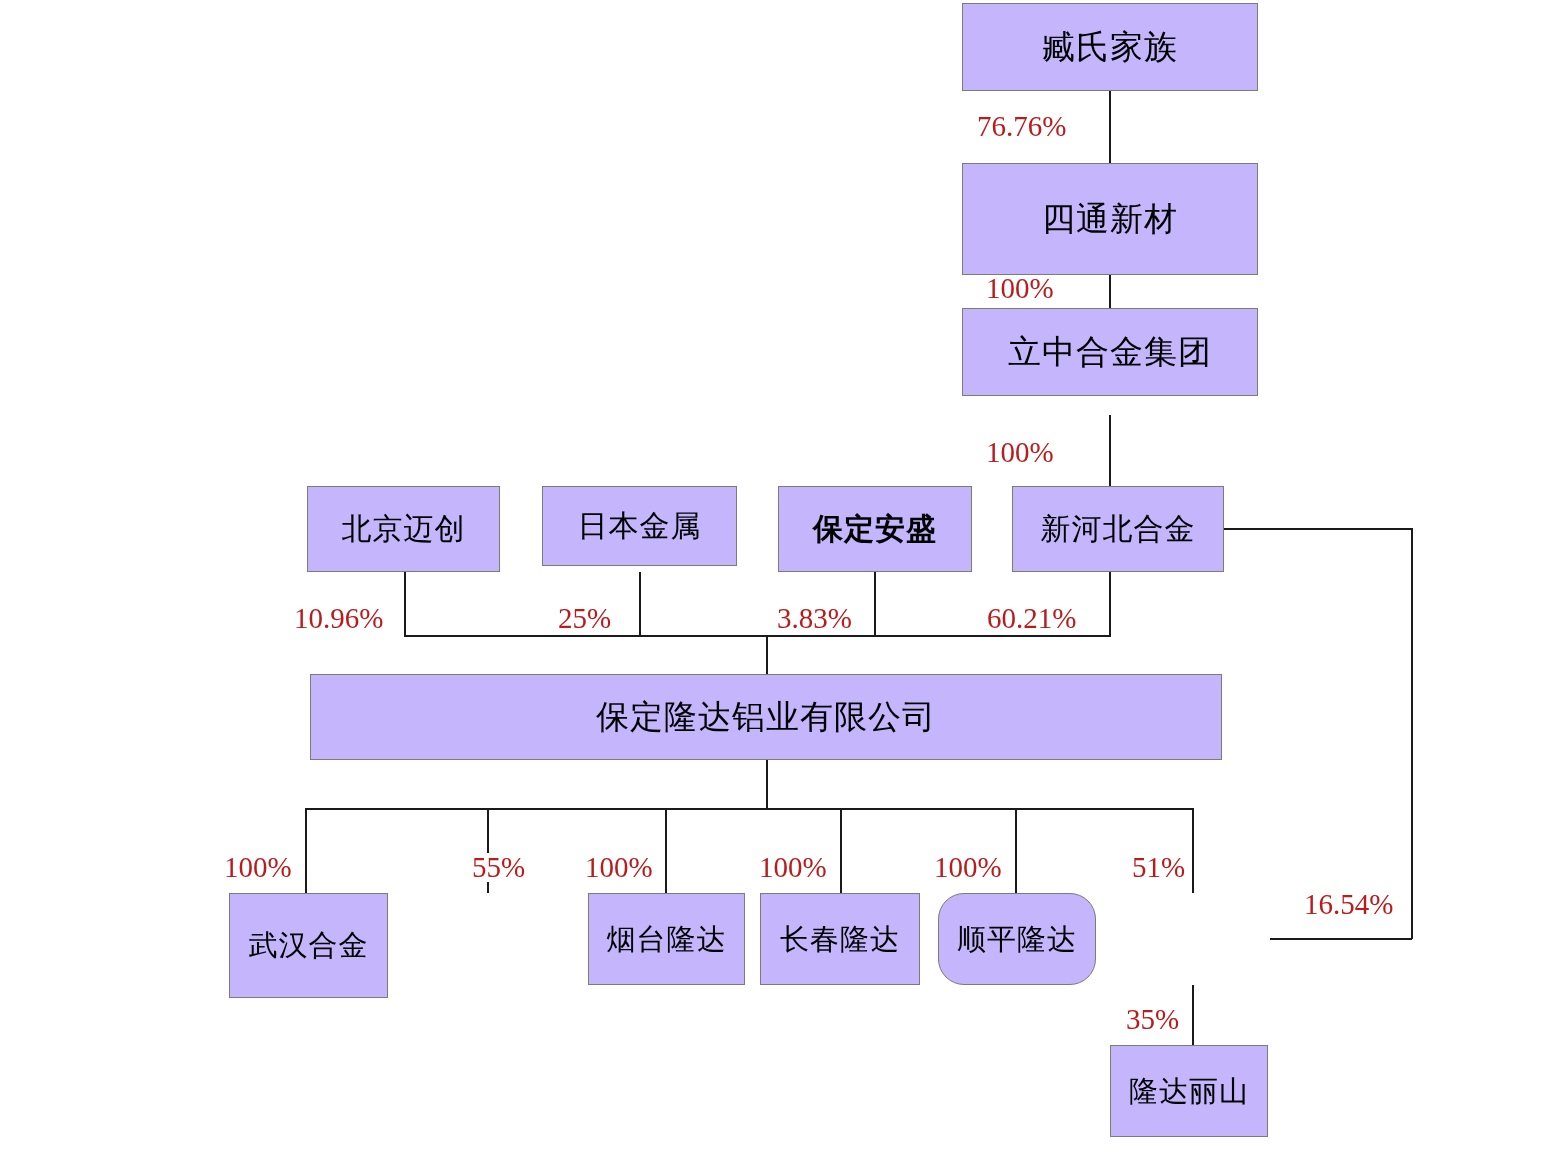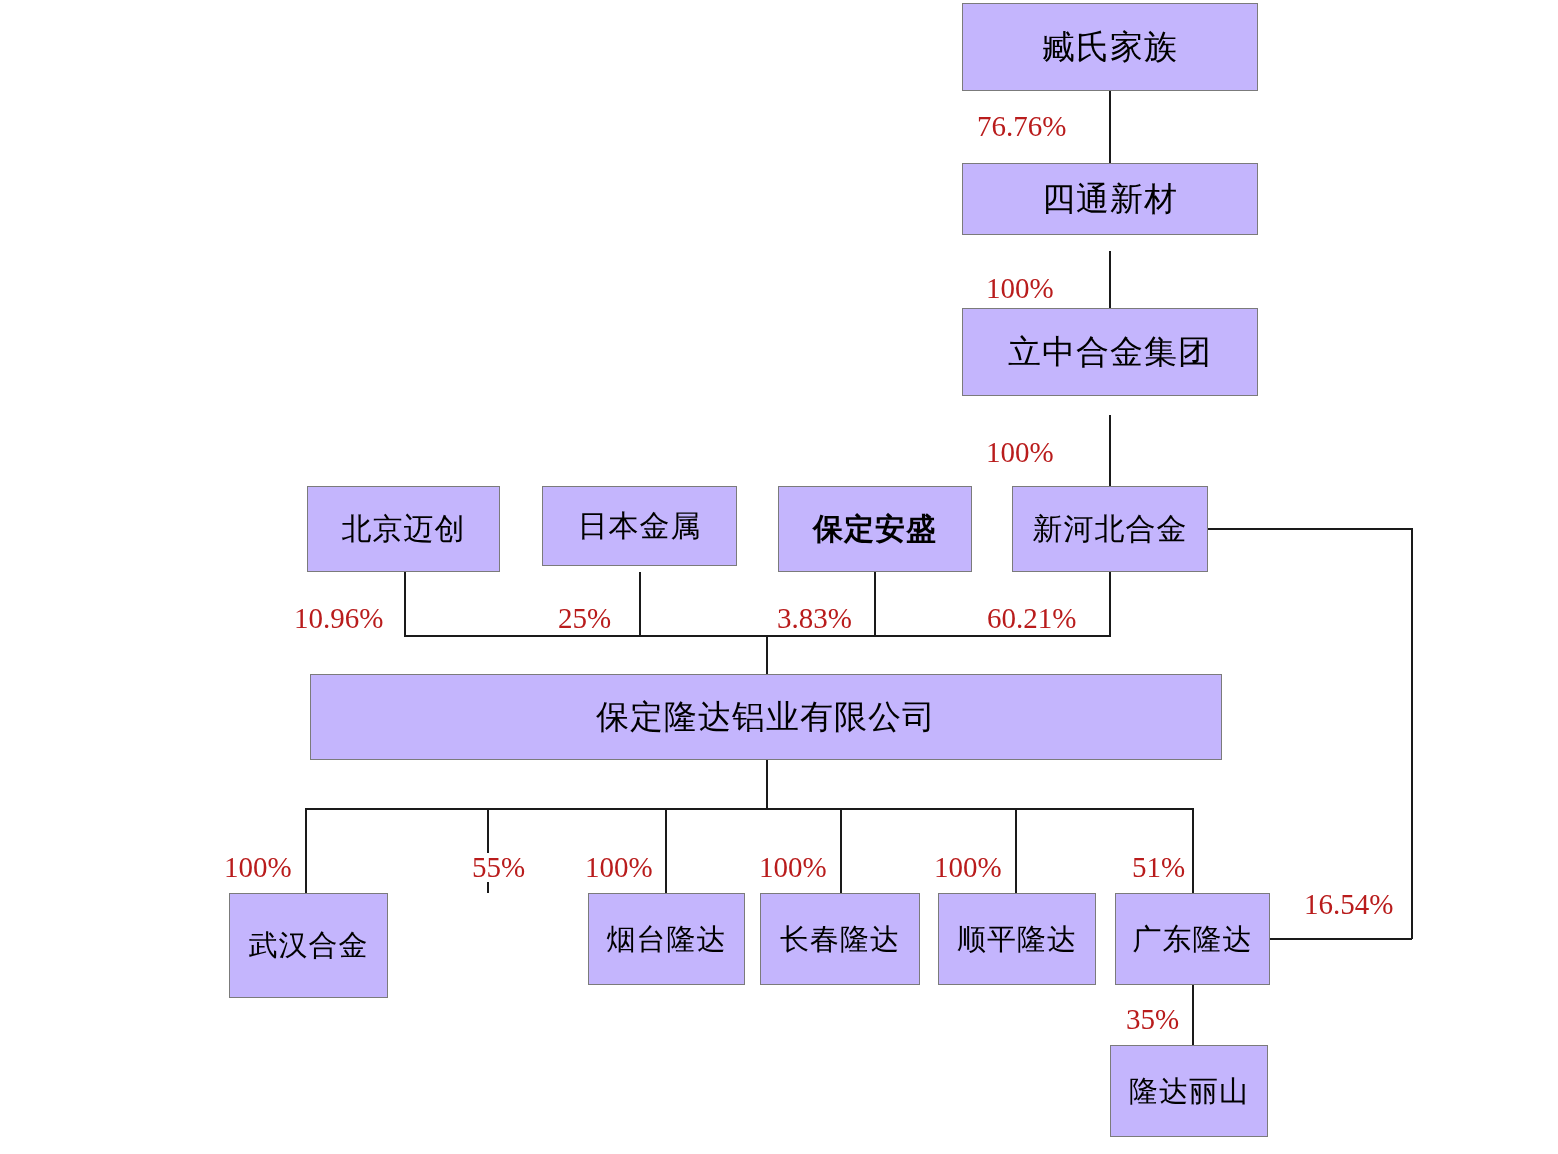--- a/index.html
+++ b/index.html
@@ -60,21 +60,21 @@
 
 <div id="canvas">
 
   <div class="node n-big" style="left:962px; top:3px; width:296px; height:88px;">
     <span>臧氏家族</span>
   </div>
 
   <div class="vline" style="left:1109px; top:91px; height:72px;"></div>
   <div class="pct" style="left:975px; top:112px;">76.76%</div>
 
-  <div class="node n-big" style="left:962px; top:163px; width:296px; height:72px;">
+  <div class="node n-big" style="left:962px; top:163px; width:296px; height:112px;">
     <span>四通新材</span>
   </div>
 
   <div class="vline" style="left:1109px; top:251px; height:76px;"></div>
   <div class="pct" style="left:984px; top:274px;">100%</div>
 
   <div class="node n-big" style="left:962px; top:308px; width:296px; height:88px;">
     <span>立中合金集团</span>
   </div>
 
@@ -83,21 +83,21 @@
 
   <div class="node n-mid" style="left:307px; top:486px; width:193px; height:86px;">
     <span>北京迈创</span>
   </div>
   <div class="node n-mid" style="left:542px; top:486px; width:195px; height:80px;">
     <span>日本金属</span>
   </div>
   <div class="node n-mid" style="left:778px; top:486px; width:194px; height:86px;font-weight:bold;">
     <span>保定安盛</span>
   </div>
-  <div class="node n-mid" style="left:1012px; top:486px; width:196px; height:86px;">
+  <div class="node n-mid" style="left:1012px; top:486px; width:212px; height:86px;">
     <span>新河北合金</span>
   </div>
 
   <div class="vline" style="left:404px; top:572px; height:64px;"></div>
   <div class="vline" style="left:639px; top:572px; height:64px;"></div>
   <div class="vline" style="left:874px; top:572px; height:64px;"></div>
   <div class="vline" style="left:1109px; top:572px; height:64px;"></div>
 
   <div class="hline" style="left:404px; top:635px; width:707px;"></div>
   <div class="vline" style="left:766px; top:635px; height:39px;"></div>
@@ -131,25 +131,22 @@
 
   <div class="node n-sm" style="left:229px; top:893px; width:159px; height:105px;">
     <span>武汉合金</span>
   </div>
   <div class="node n-sm" style="left:588px; top:893px; width:157px; height:92px;">
     <span>烟台隆达</span>
   </div>
   <div class="node n-sm" style="left:760px; top:893px; width:160px; height:92px;">
     <span>长春隆达</span>
   </div>
-  <div class="node n-sm" style="left:938px; top:893px; width:158px; height:92px;">
+  <div class="node n-sm" style="left:938px; top:893px; width:158px; height:92px;border-radius:26px;">
     <span>顺平隆达</span>
-  </div>
-  <div class="node n-sm" style="left:1115px; top:893px; width:155px; height:92px;">
-    <span>广东隆达</span>
   </div>
 
   <div class="hline" style="left:1208px; top:528px; width:204px;"></div>
   <div class="vline" style="left:1411px; top:528px; height:411px;"></div>
   <div class="hline" style="left:1270px; top:938px; width:142px;"></div>
   <div class="pct" style="left:1302px; top:890px;">16.54%</div>
 
   <div class="vline" style="left:1192px; top:985px; height:60px;"></div>
   <div class="pct" style="left:1124px; top:1005px;">35%</div>
 

